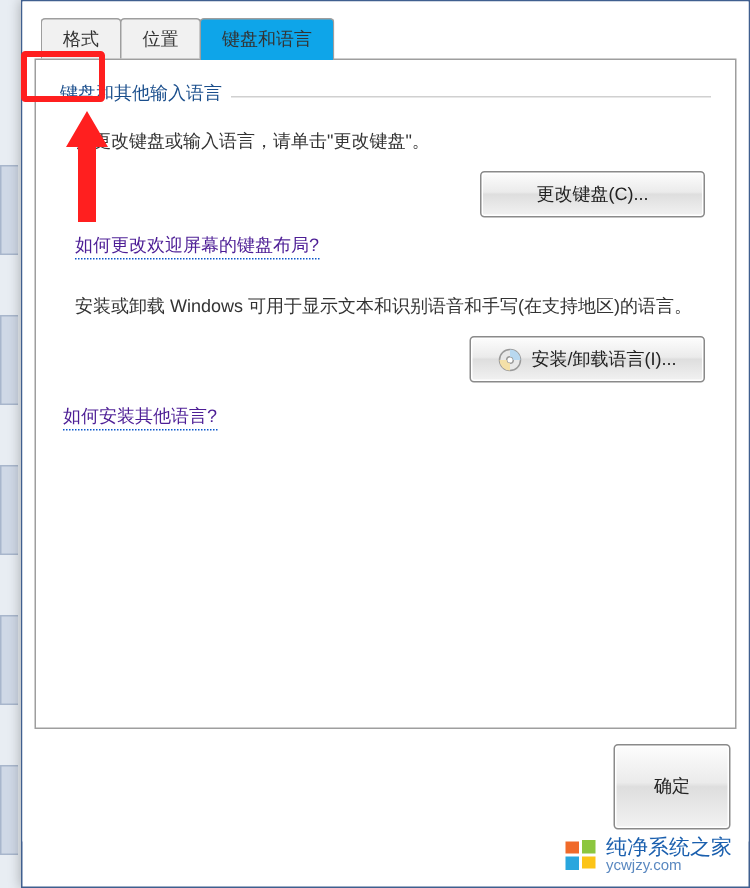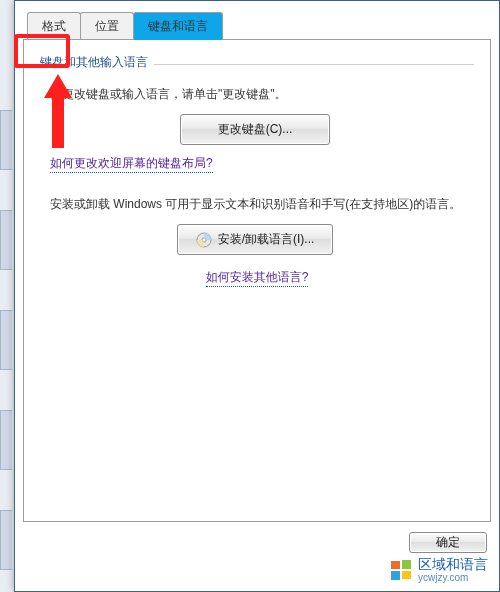--- a/index.html
+++ b/index.html
@@ -105,21 +105,21 @@
       margin-bottom: 10px;
     }
     .group-header .group-line { flex: 1; margin: 0; }
     .body-text {
       color: #333;
       margin: 4px 0 10px 10px;
       line-height: 1.6;
     }
     .right-btn-row {
       display: flex;
-      justify-content: center;
+      justify-content: flex-end;
       margin: 6px 4px 10px 0;
     }
     .win-button {
       min-width: 150px;
       padding: 6px 18px;
       background: linear-gradient(to bottom, #fdfdfd 0%, #ebebeb 45%, #dedede 50%, #f2f2f2 100%);
       border: 1px solid #8a8a8a;
       border-radius: 3px;
       color: #222;
       font-size: 12px;
@@ -134,29 +134,28 @@
       color: #4c1d95;
       text-decoration: none;
       border-bottom: 1px dotted #0b57c9;
       cursor: pointer;
       margin-left: 10px;
       display: inline-block;
     }
     .bottom-link-row {
       margin-top: auto;
       padding: 4px 2px 6px 2px;
-      text-align: center;
     }
     .dialog-footer {
       display: flex;
       justify-content: flex-end;
       gap: 8px;
       padding: 10px 4px 0 0;
     }
-    .dialog-footer .win-button { min-width: 78px; padding: 1px 12px; }
+    .dialog-footer .win-button { min-width: 78px; padding: 19px 12px; }
     .highlight-red {
       position: absolute;
       border: 4px solid #ff1f1f;
       border-radius: 3px;
       pointer-events: none;
     }
     .highlight-tab {
       left: 14px; top: 34px; width: 56px; height: 34px;
     }
     .arrow-red {
@@ -269,16 +268,16 @@
 <div class="watermark">
   <span class="win-logo">
     <svg width="22" height="22" viewBox="0 0 22 22">
       <rect x="1" y="2" width="9" height="8" fill="#f06a2a"></rect>
       <rect x="12" y="1" width="9" height="9" fill="#8cc63f"></rect>
       <rect x="1" y="12" width="9" height="9" fill="#29a6de"></rect>
       <rect x="12" y="12" width="9" height="8" fill="#fcc417"></rect>
     </svg>
   </span>
   <span style="display:flex;flex-direction:column;line-height:1.1">
-    <span>区域和语言</span>
+    <span>纯净系统之家</span>
     <span style="font-size:10px;color:#5a88c0">ycwjzy.com</span>
   </span>
 </div>
 
 </body></html>

